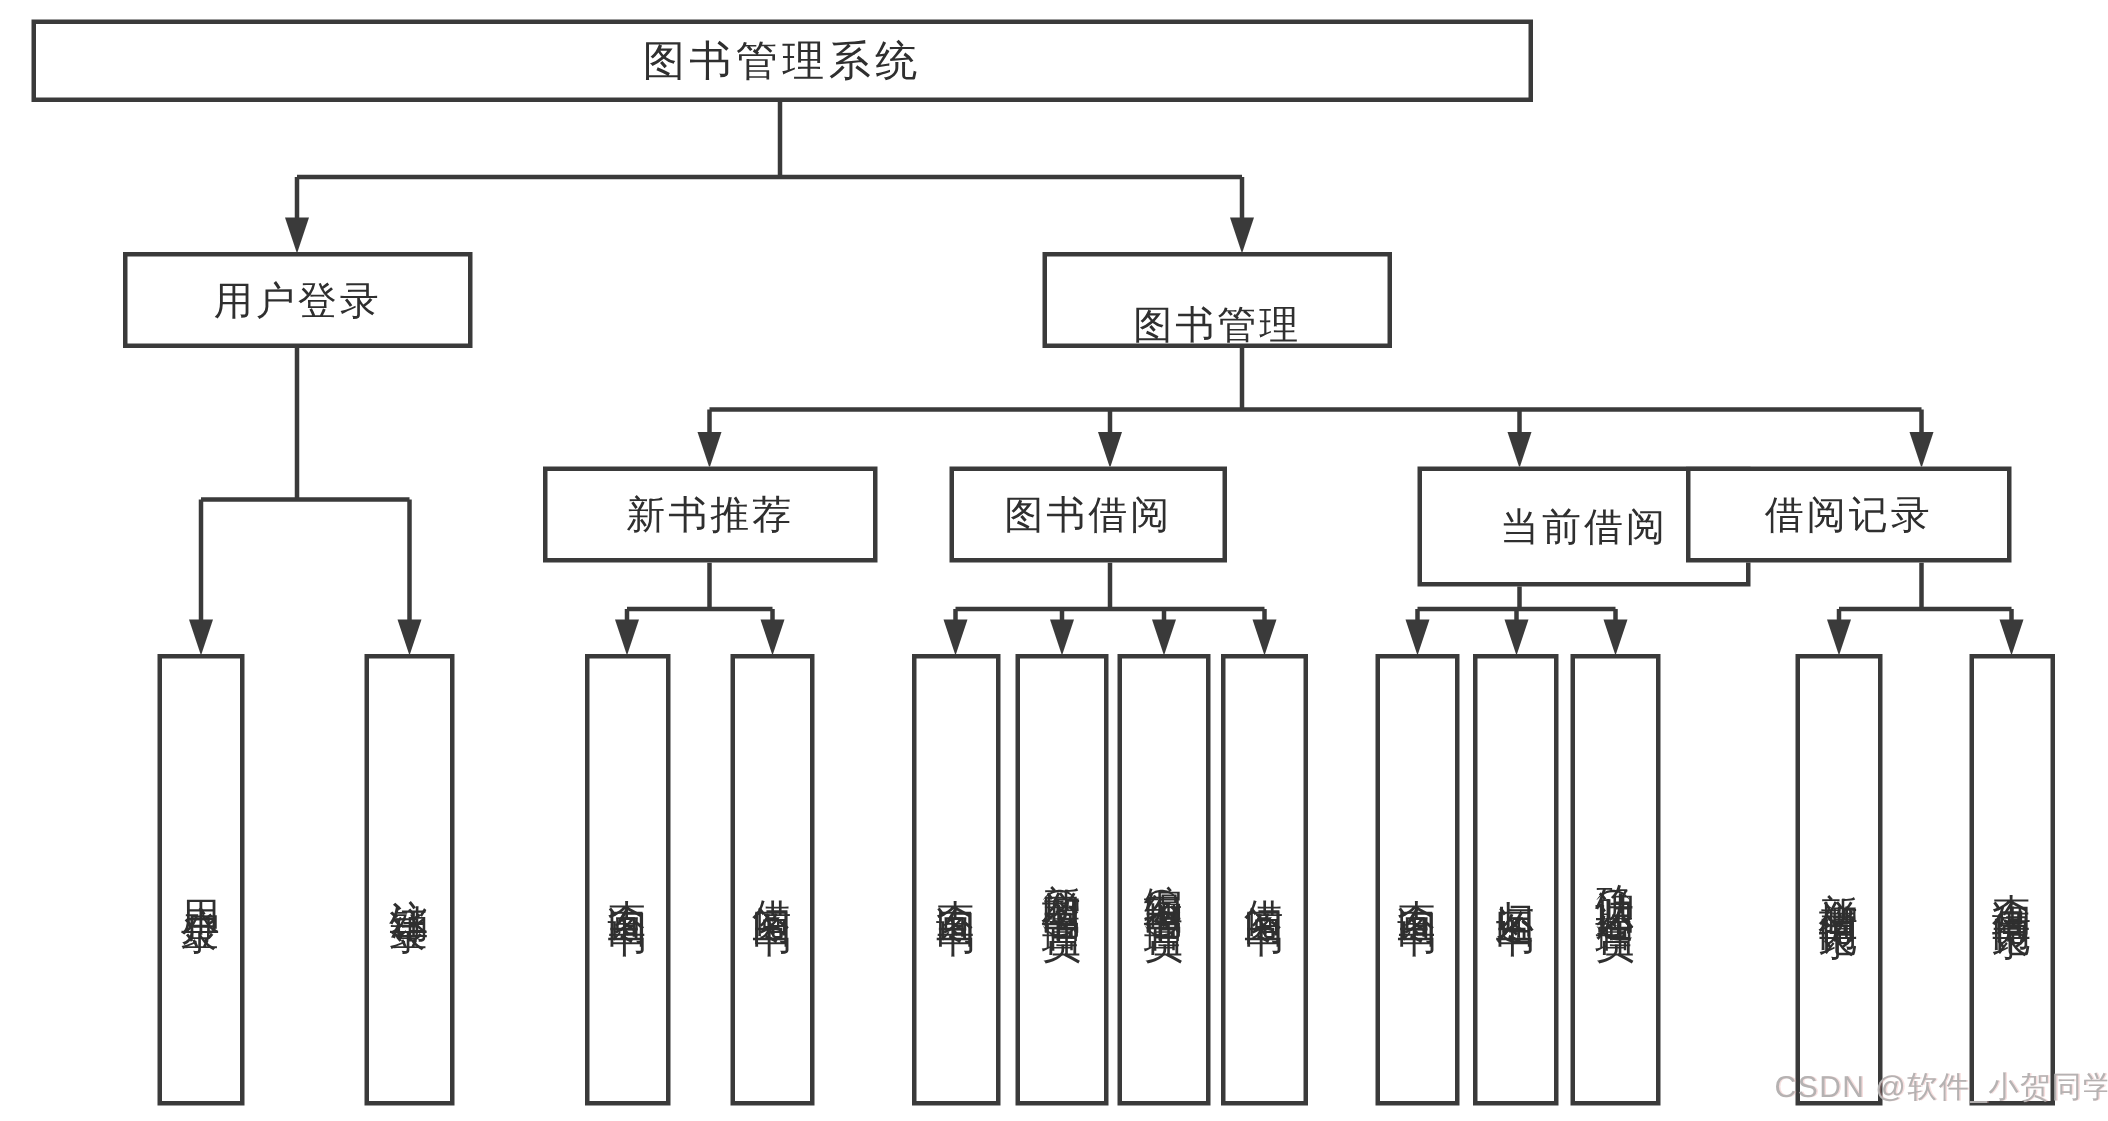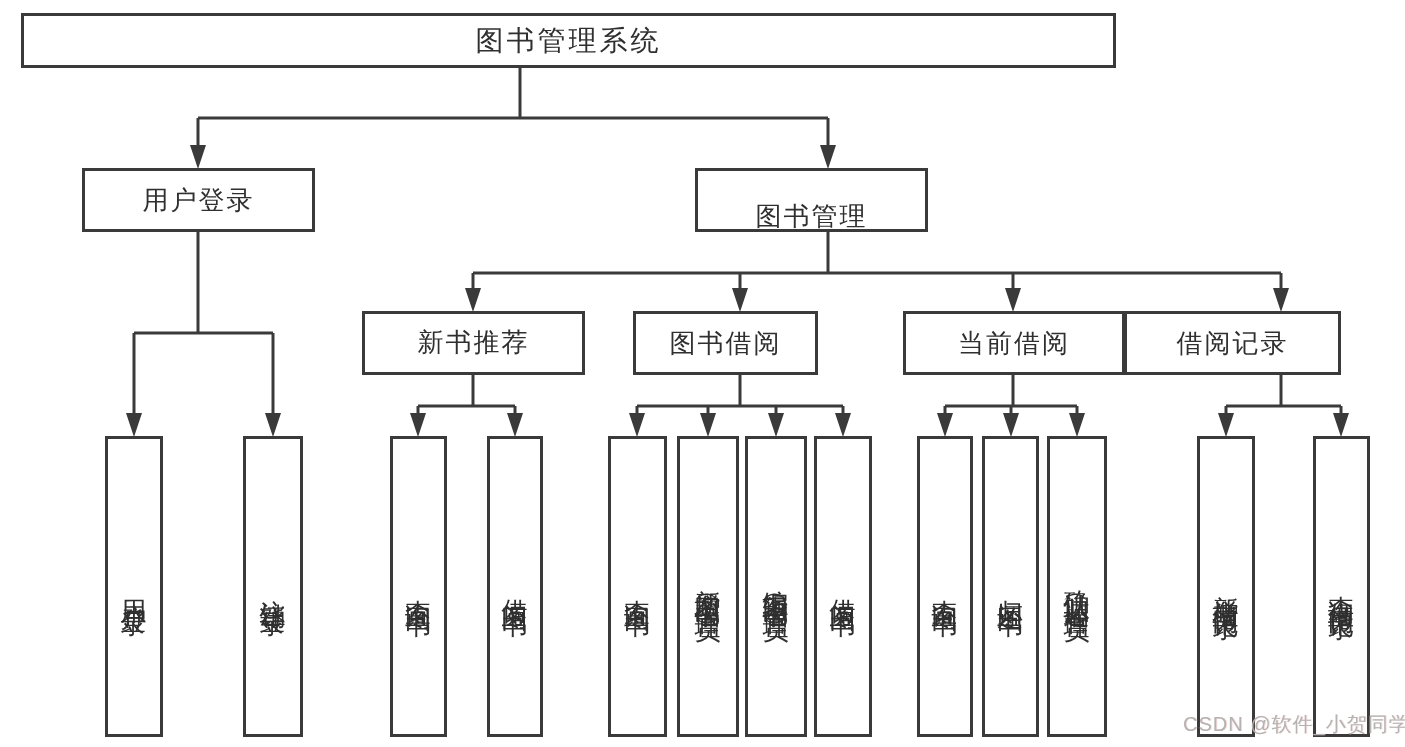--- a/index.html
+++ b/index.html
@@ -115,36 +115,36 @@
       <line x1="1077" y1="406" x2="1077" y2="418" stroke="#3a3a3a" stroke-width="3"></line>
       <polygon points="1069,413 1085,413 1077,437" fill="#3a3a3a"></polygon>
       <line x1="1281" y1="375" x2="1281" y2="406" stroke="#3a3a3a" stroke-width="3"></line>
       <line x1="1226" y1="406" x2="1341" y2="406" stroke="#3a3a3a" stroke-width="3"></line>
       <line x1="1226" y1="406" x2="1226" y2="418" stroke="#3a3a3a" stroke-width="3"></line>
       <polygon points="1218,413 1234,413 1226,437" fill="#3a3a3a"></polygon>
       <line x1="1341" y1="406" x2="1341" y2="418" stroke="#3a3a3a" stroke-width="3"></line>
       <polygon points="1333,413 1349,413 1341,437" fill="#3a3a3a"></polygon>
     </svg>
   <div class="watermark">CSDN @软件_小贺同学</div>
-<div class="node hnode rootnode" style="left: 21px; top: 13px; width: 1095px; height: 55px;">
+<div class="node hnode rootnode" style="left: 21px; top: 13px; width: 1001px; height: 55px;">
       <span>图书管理系统</span>
     </div>
     <div class="node hnode" style="left: 82px; top: 168px; width: 233px; height: 64px;">
       <span>用户登录</span>
     </div>
     <div class="node hnode" style="left: 695px; top: 168px; width: 233px; height: 64px; align-items: flex-end;">
       <span>图书管理</span>
     </div>
-    <div class="node hnode" style="left: 362px; top: 311px; width: 223px; height: 64px; font-family: Liberation Serif, serif;">
+    <div class="node hnode" style="left: 362px; top: 311px; width: 223px; height: 64px;">
       <span>新书推荐</span>
     </div>
     <div class="node hnode" style="left: 633px; top: 311px; width: 185px; height: 64px;">
       <span>图书借阅</span>
     </div>
-    <div class="node hnode" style="left: 903px; top: 311px; width: 222px; height: 64px;">
+    <div class="node hnode" style="left: 945px; top: 311px; width: 222px; height: 80px;">
       <span>当前借阅</span>
     </div>
     <div class="node hnode" style="left: 1124px; top: 311px; width: 217px; height: 64px;">
       <span>借阅记录</span>
     </div>
     <div class="node vnode" style="left: 105px; top: 436px; width: 58px; height: 301px;">
       <span>用户登录</span>
     </div>
     <div class="node vnode" style="left: 243px; top: 436px; width: 60px; height: 301px;">
       <span>注销登录</span>

